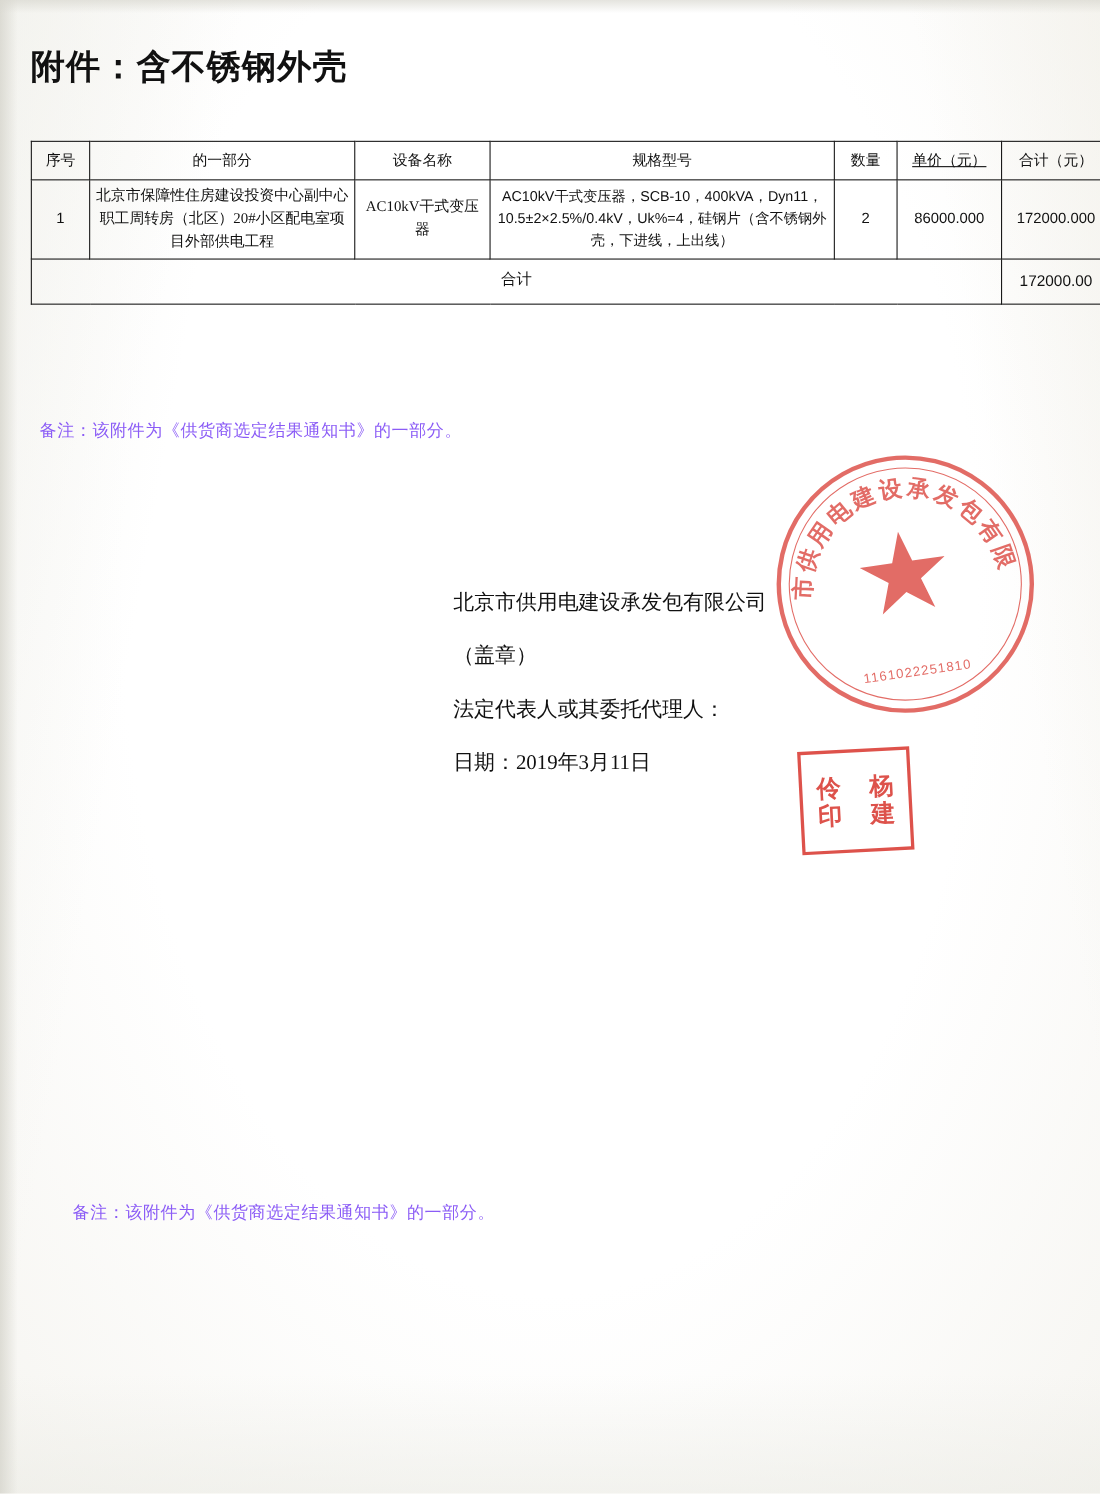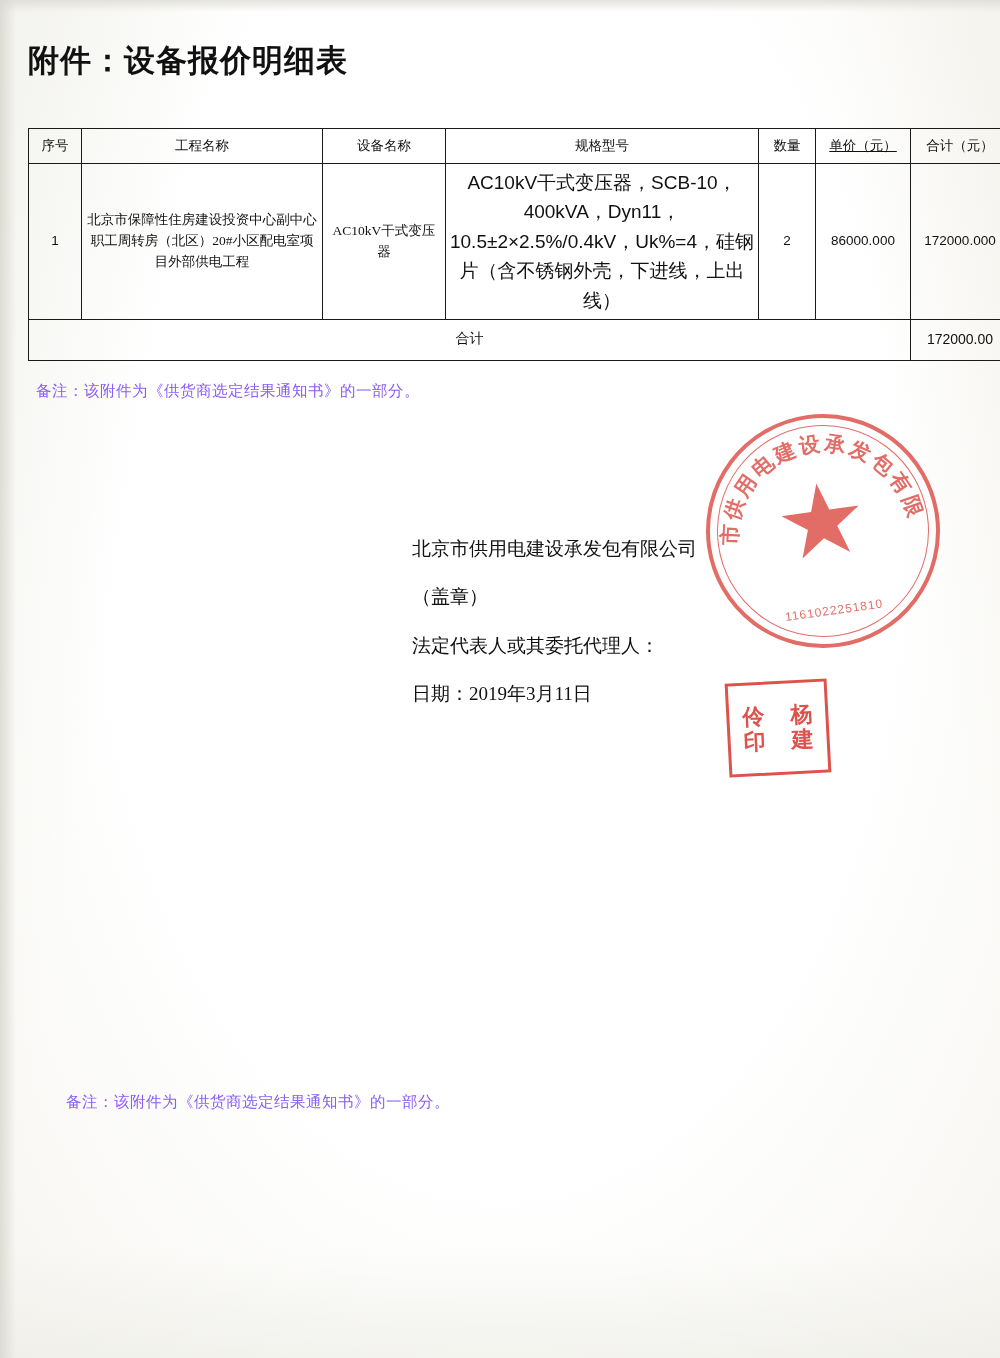--- a/index.html
+++ b/index.html
@@ -93,21 +93,21 @@
     padding: 6px 10px;
     text-align: justify;
     text-align-last: center;
   }
   .cell-dev {
     font-size: 13.5px;
     line-height: 1.9;
   }
   .cell-spec {
     font-family: "Liberation Sans", "DejaVu Sans", sans-serif;
-    font-size: 19px;
+    font-size: 13px;
     line-height: 1.85;
     padding: 6px 8px;
     text-align: justify;
     text-align-last: center;
   }
   .cell-num {
     font-family: "Liberation Sans", "DejaVu Sans", sans-serif;
     font-size: 13.5px;
   }
   .row-sum td {
@@ -242,27 +242,27 @@
 </style>
 </head>
 <body>
 
 <div id="page">
 
   <div id="paper-tint"></div>
   <div id="scan-edge-left"></div>
   <div id="scan-edge-top"></div>
 
-  <div class="doc-title">附件：设备报价明细表</div>
+  <div class="doc-title">附件：含不锈钢外壳</div>
 
   <table id="quote-table">
     <thead>
       <tr>
         <td class="col-no">序号</td>
-        <td class="col-proj">工程名称</td>
+        <td class="col-proj">的一部分</td>
         <td class="col-dev">设备名称</td>
         <td class="col-spec">规格型号</td>
         <td class="col-qty">数量</td>
         <td class="col-price">单价（元）</td>
         <td class="col-total">合计（元）</td>
       </tr>
     </thead>
     <tbody>
       <tr>
         <td class="cell-num">1</td>

